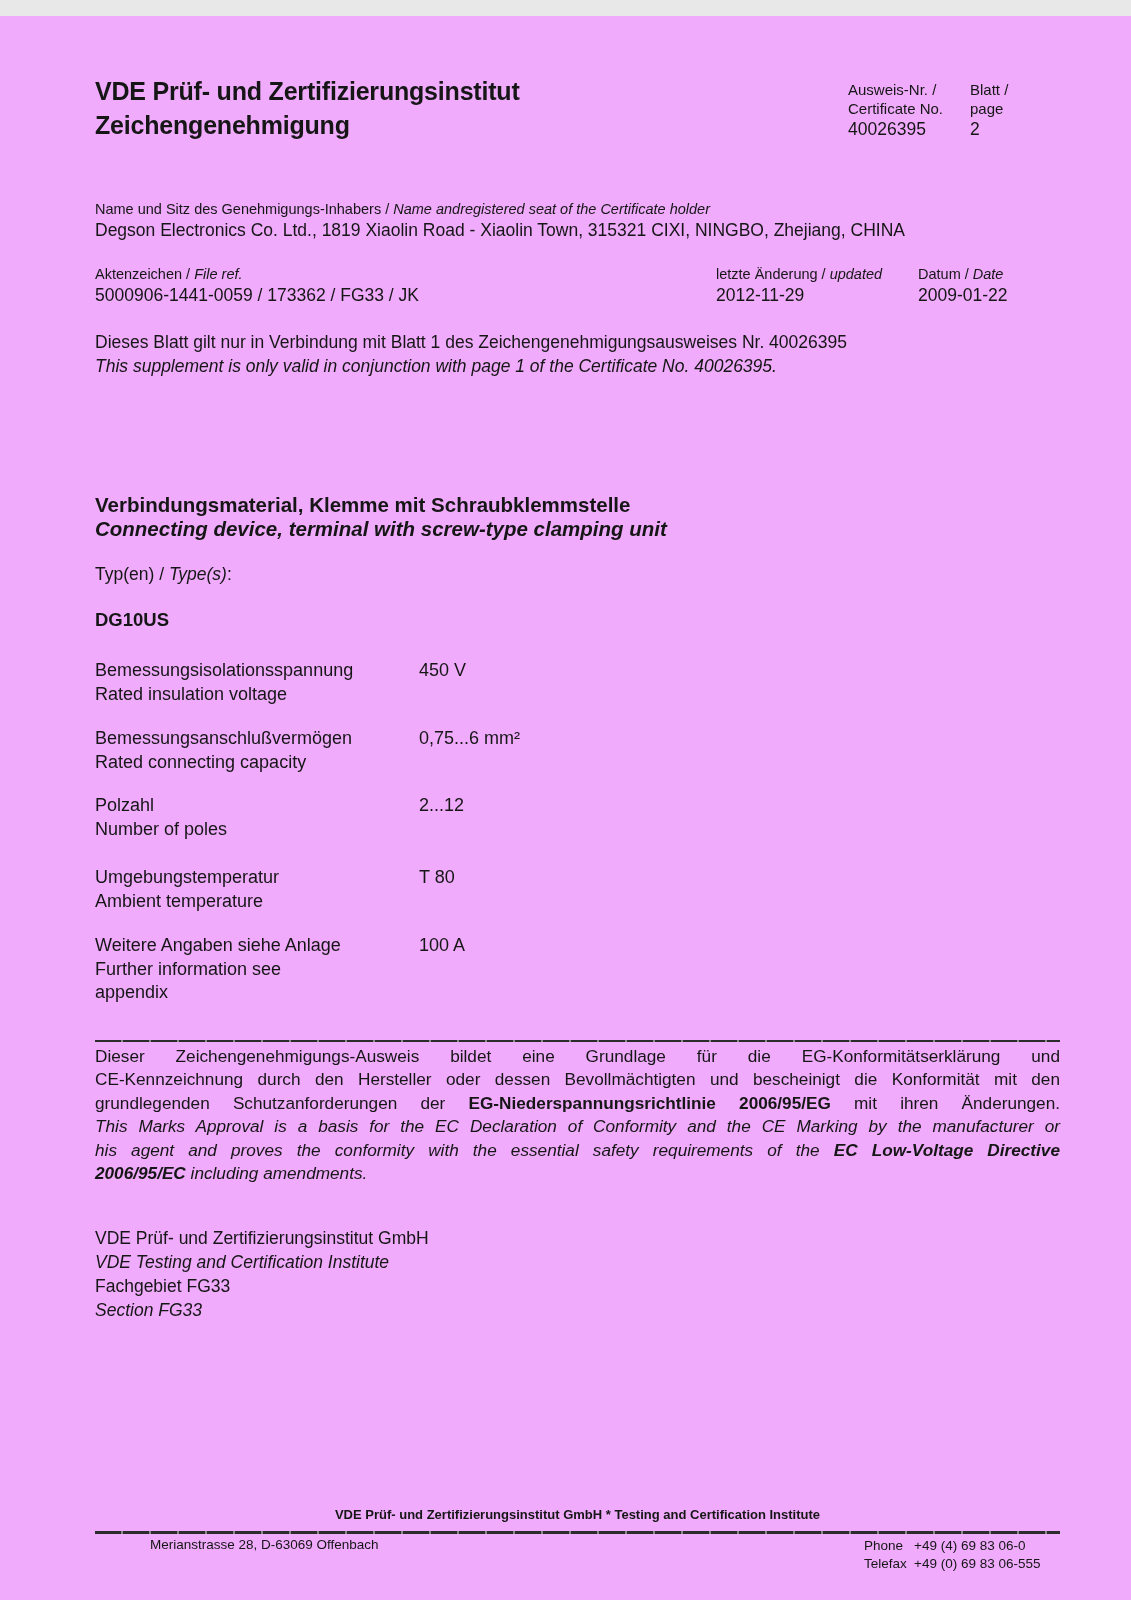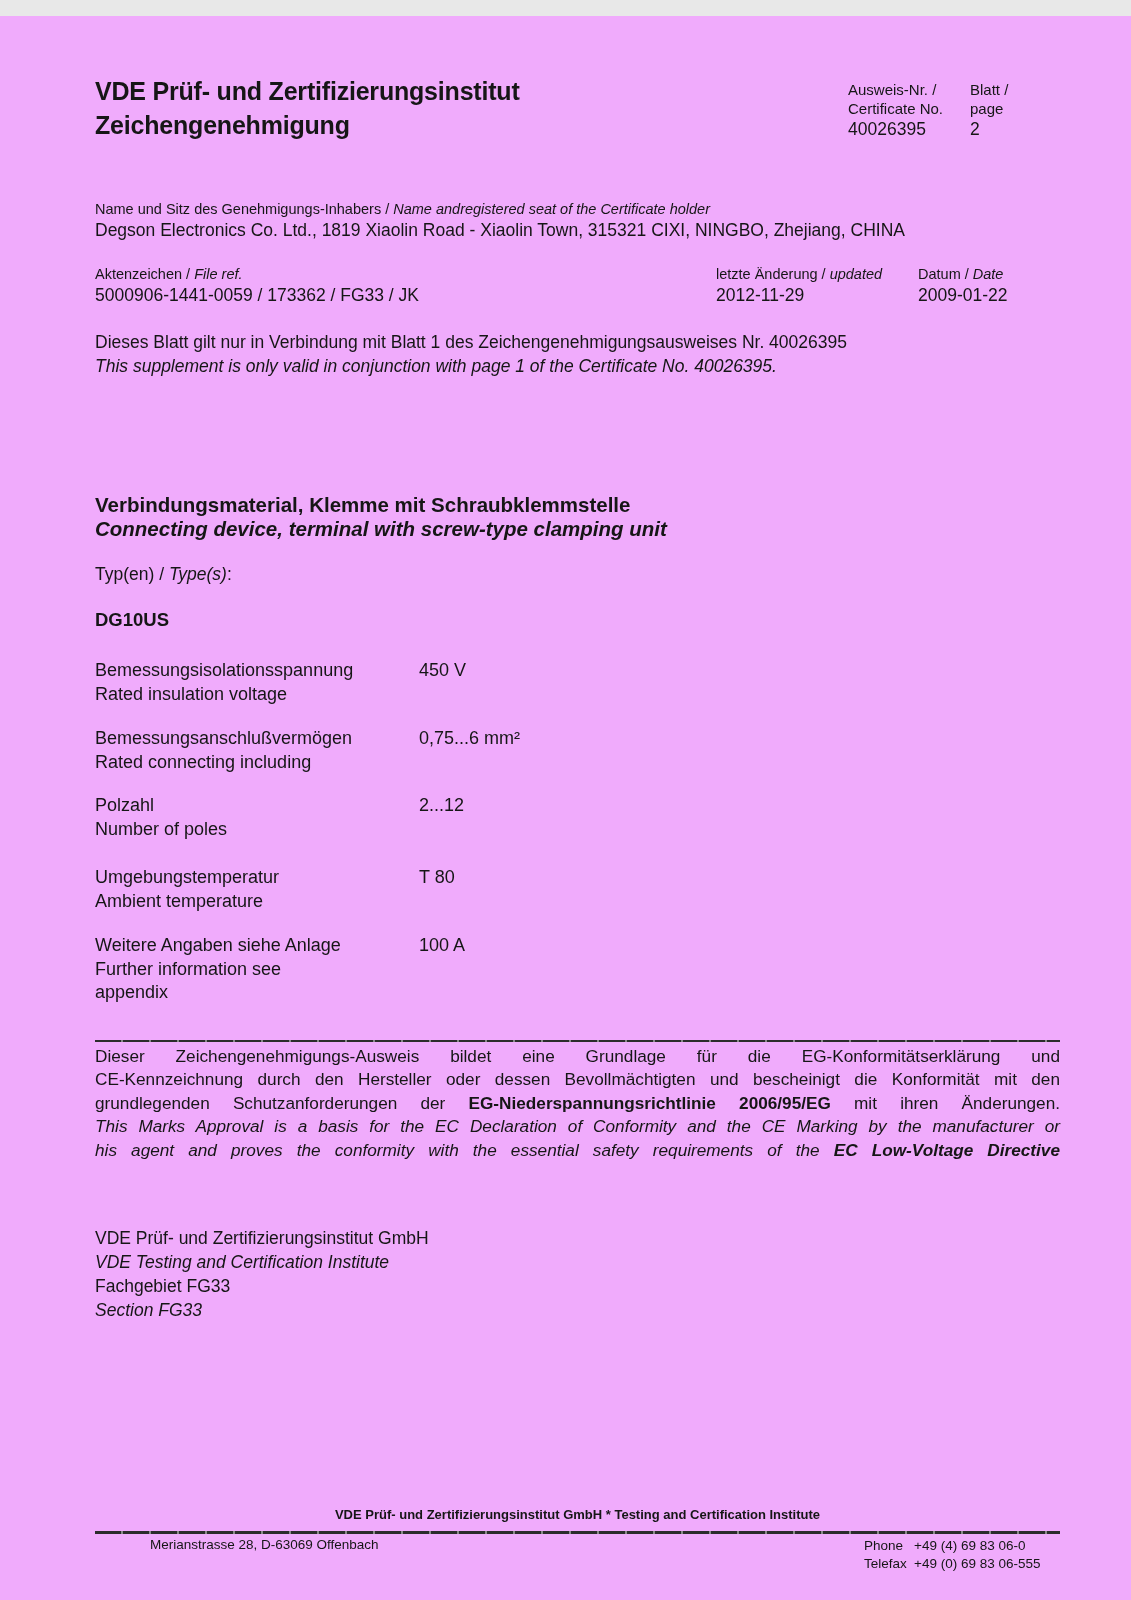--- a/index.html
+++ b/index.html
@@ -130,21 +130,21 @@
   <div class="abs type-value">DG10US</div>
 
   <div class="spec-row" style="top:643px">
     <div class="de">Bemessungsisolationsspannung</div>
     <div class="en">Rated insulation voltage</div>
     <span class="spec-value">450 V</span>
   </div>
 
   <div class="spec-row" style="top:711px">
     <div class="de">Bemessungsanschlußvermögen</div>
-    <div class="en">Rated connecting including</div>
+    <div class="en">Rated connecting capacity</div>
     <span class="spec-value">0,75...6 mm²</span>
   </div>
 
   <div class="spec-row" style="top:778px">
     <div class="de">Polzahl</div>
     <div class="en">Number of poles</div>
     <span class="spec-value">2...12</span>
   </div>
 
   <div class="spec-row" style="top:850px">
@@ -161,20 +161,21 @@
   </div>
 
   <div class="abs rule decl-rule"></div>
 
   <div class="abs declaration">
     <div class="jline">Dieser Zeichengenehmigungs-Ausweis bildet eine Grundlage für die EG-Konformitätserklärung und</div>
     <div class="jline">CE-Kennzeichnung durch den Hersteller oder dessen Bevollmächtigten und bescheinigt die Konformität mit den</div>
     <div class="jline"><span>grundlegenden Schutzanforderungen der </span><span class="b">EG-Niederspannungsrichtlinie 2006/95/EG</span><span> mit ihren Änderungen.</span></div>
     <div class="jline it">This Marks Approval is a basis for the EC Declaration of Conformity and the CE Marking by the manufacturer or</div>
     <div class="jline it"><span>his agent and proves the conformity with the essential safety requirements of the </span><span class="b">EC Low-Voltage Directive</span></div>
+    <div class="it"><span class="b">2006/95/EC</span><span> including amendments.</span></div>
   </div>
 
   <div class="abs signature">
     <div>VDE Prüf- und Zertifizierungsinstitut GmbH</div>
     <div class="it">VDE Testing and Certification Institute</div>
     <div>Fachgebiet FG33</div>
     <div class="it">Section FG33</div>
   </div>
 
   <div class="abs footer-institute">VDE Prüf- und Zertifizierungsinstitut GmbH * Testing and Certification Institute</div>

